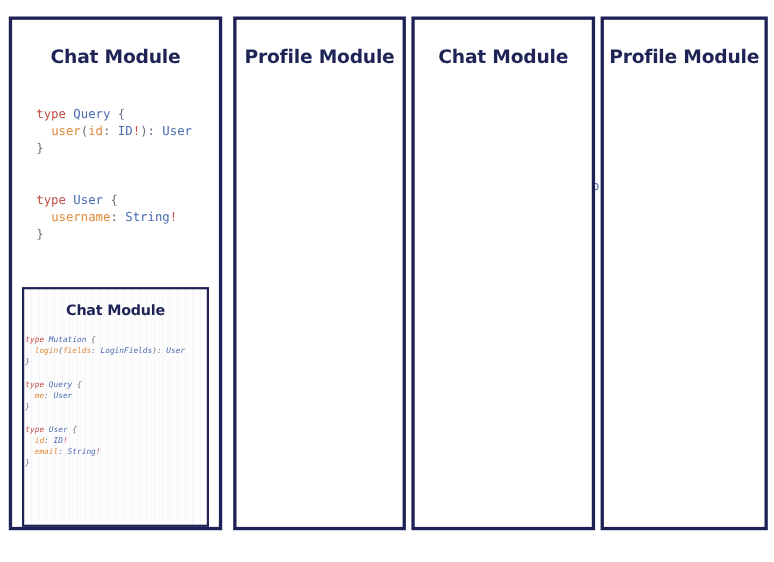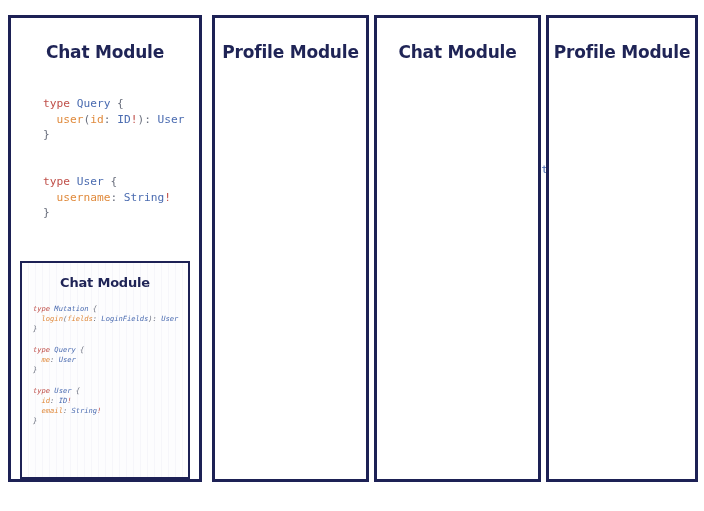--- a/index.html
+++ b/index.html
@@ -38,21 +38,20 @@
     margin: 0;
     padding: 0;
   }
 
   .code {
     font-family: "DejaVu Sans Mono", "Liberation Mono", monospace;
     font-size: 11.2px;
     line-height: 15.6px;
     white-space: pre;
     color: #5b6070;
-    margin-left: 10px;
   }
 
   .code .kw   { color: #c0504a; }   
   .code .tn   { color: #4a6bb0; }   
   .code .fld  { color: #e08a3c; }   
   .code .pn   { color: #6a6f7d; }   
   .code .bang { color: #c0504a; }   
 
   
   #card-user    { left: 8px;   top: 15px;  width: 194px; height: 467px; }

